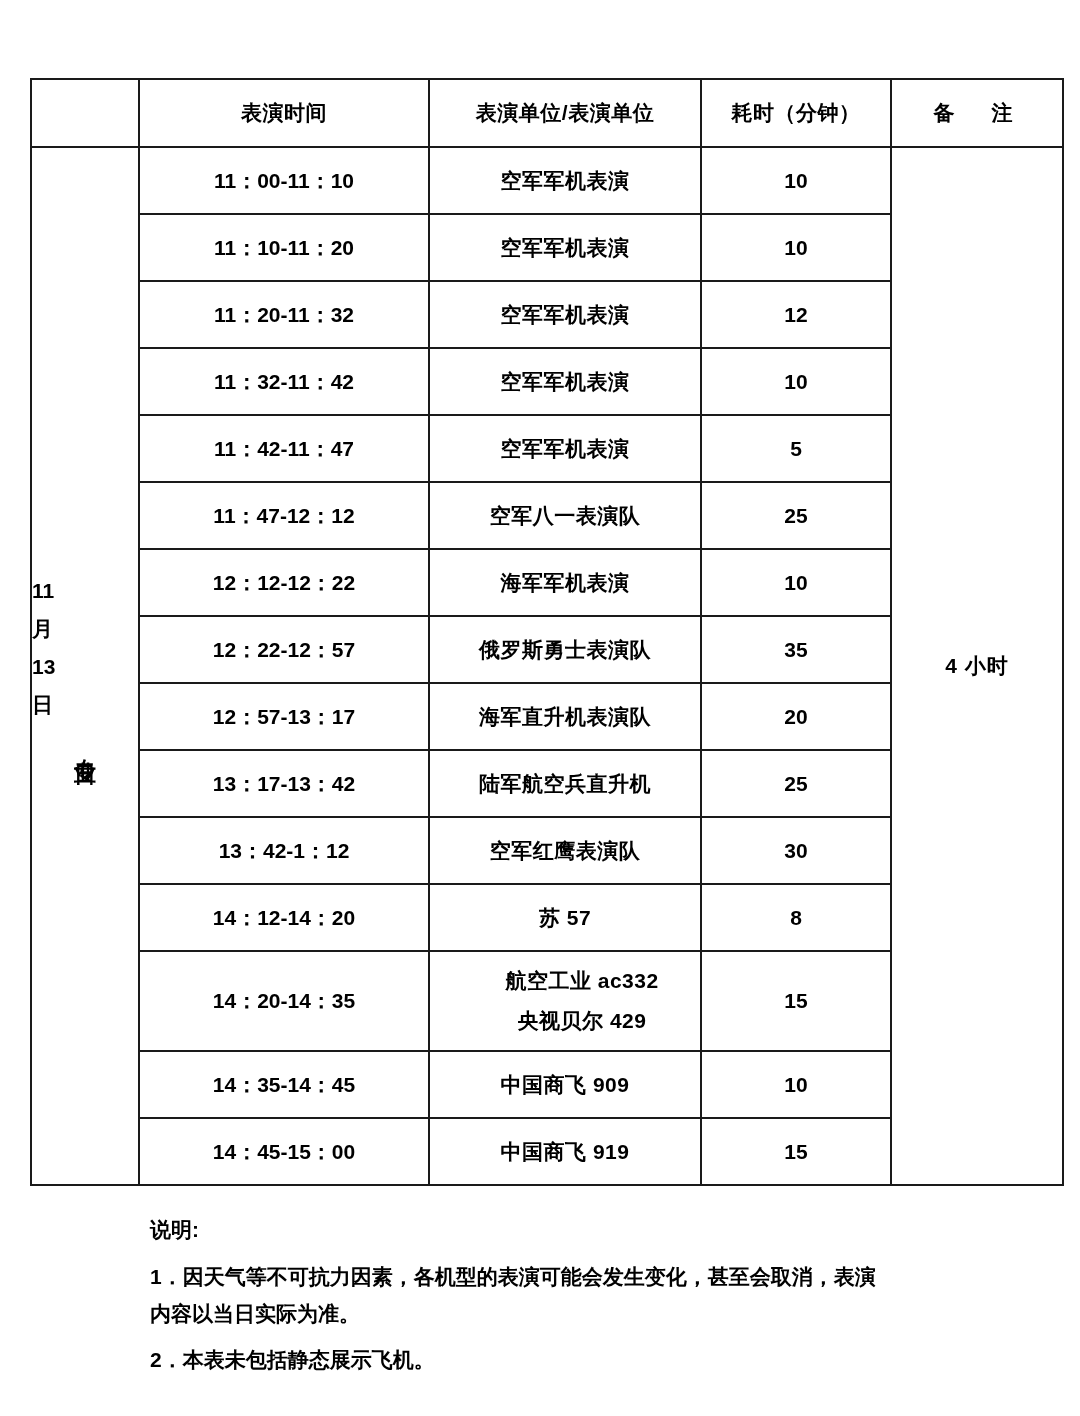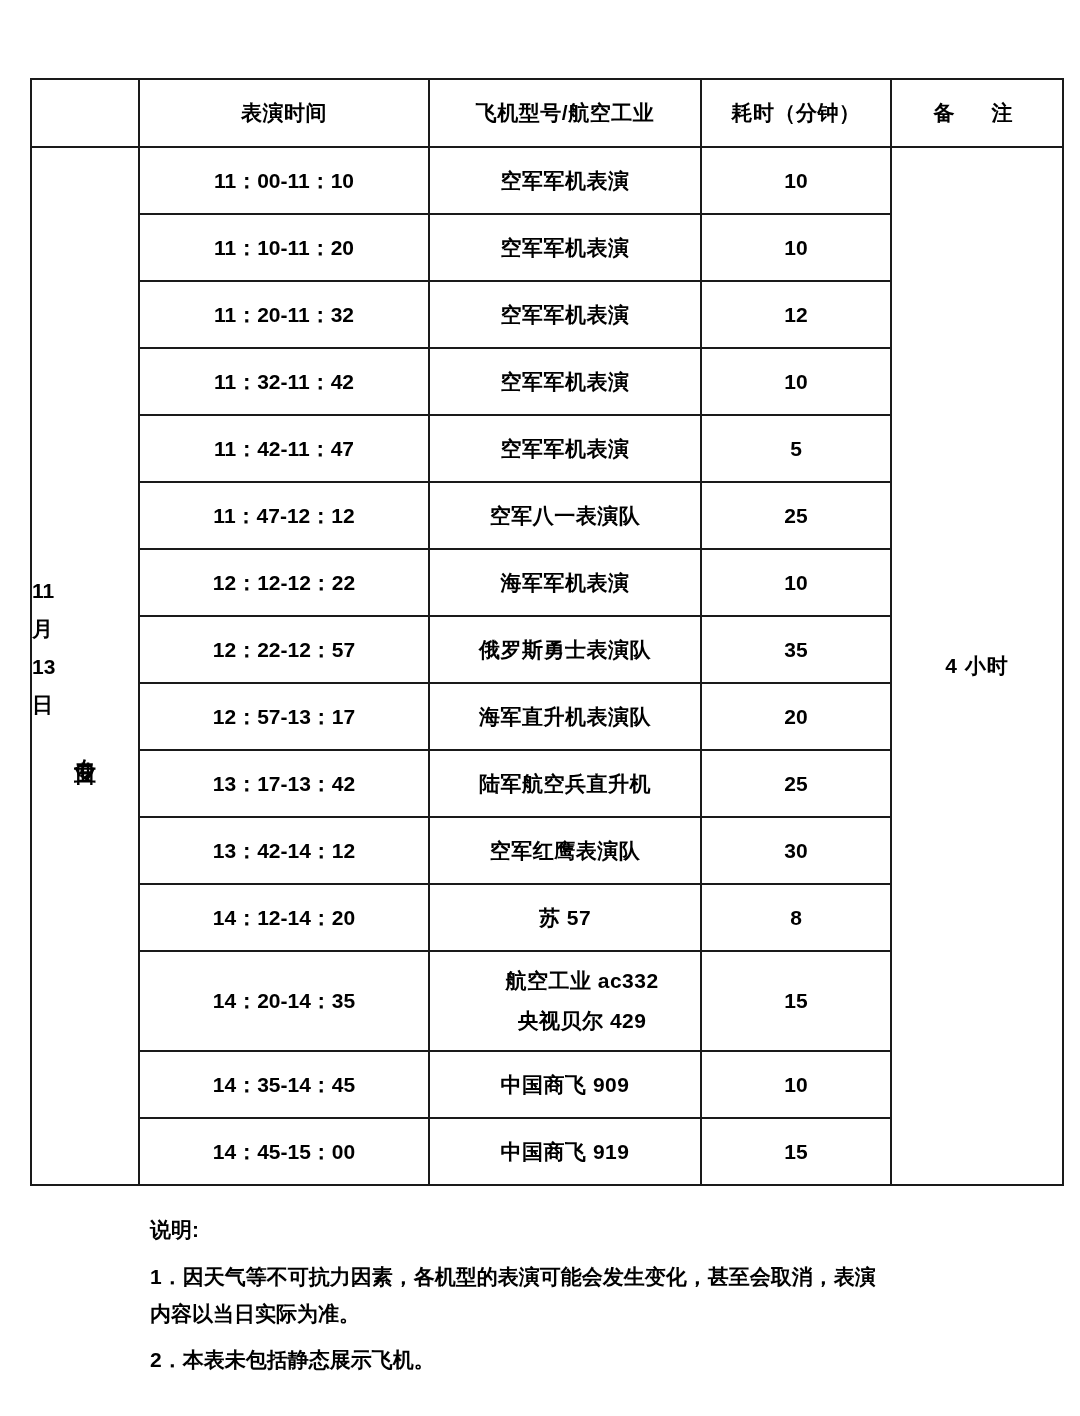--- a/index.html
+++ b/index.html
@@ -112,21 +112,21 @@
       <col class="col-date">
       <col class="col-time">
       <col class="col-unit">
       <col class="col-dur">
       <col class="col-note">
     </colgroup>
     <thead>
       <tr>
         <th></th>
         <th>表演时间</th>
-        <th>飞机型号/航空工业</th>
+        <th>表演单位/表演单位</th>
         <th>耗时（分钟）</th>
         <th class="head-spaced">备　注</th>
       </tr>
     </thead>
     <tbody>
       <tr>
         <td class="date-cell" rowspan="15">
           <span class="dv">11</span>
           <span class="dv char">月</span>
           <span class="dv">13</span>
@@ -177,21 +177,21 @@
         <td class="time-cell">12：57-13：17</td>
         <td class="unit-cell">海军直升机表演队</td>
         <td class="dur-cell">20</td>
       </tr>
       <tr>
         <td class="time-cell">13：17-13：42</td>
         <td class="unit-cell">陆军航空兵直升机</td>
         <td class="dur-cell">25</td>
       </tr>
       <tr>
-        <td class="time-cell">13：42-14：12</td>
+        <td class="time-cell">13：42-1：12</td>
         <td class="unit-cell">空军红鹰表演队</td>
         <td class="dur-cell">30</td>
       </tr>
       <tr>
         <td class="time-cell">14：12-14：20</td>
         <td class="unit-cell">苏 57</td>
         <td class="dur-cell">8</td>
       </tr>
       <tr>
         <td class="time-cell tall">14：20-14：35</td>

